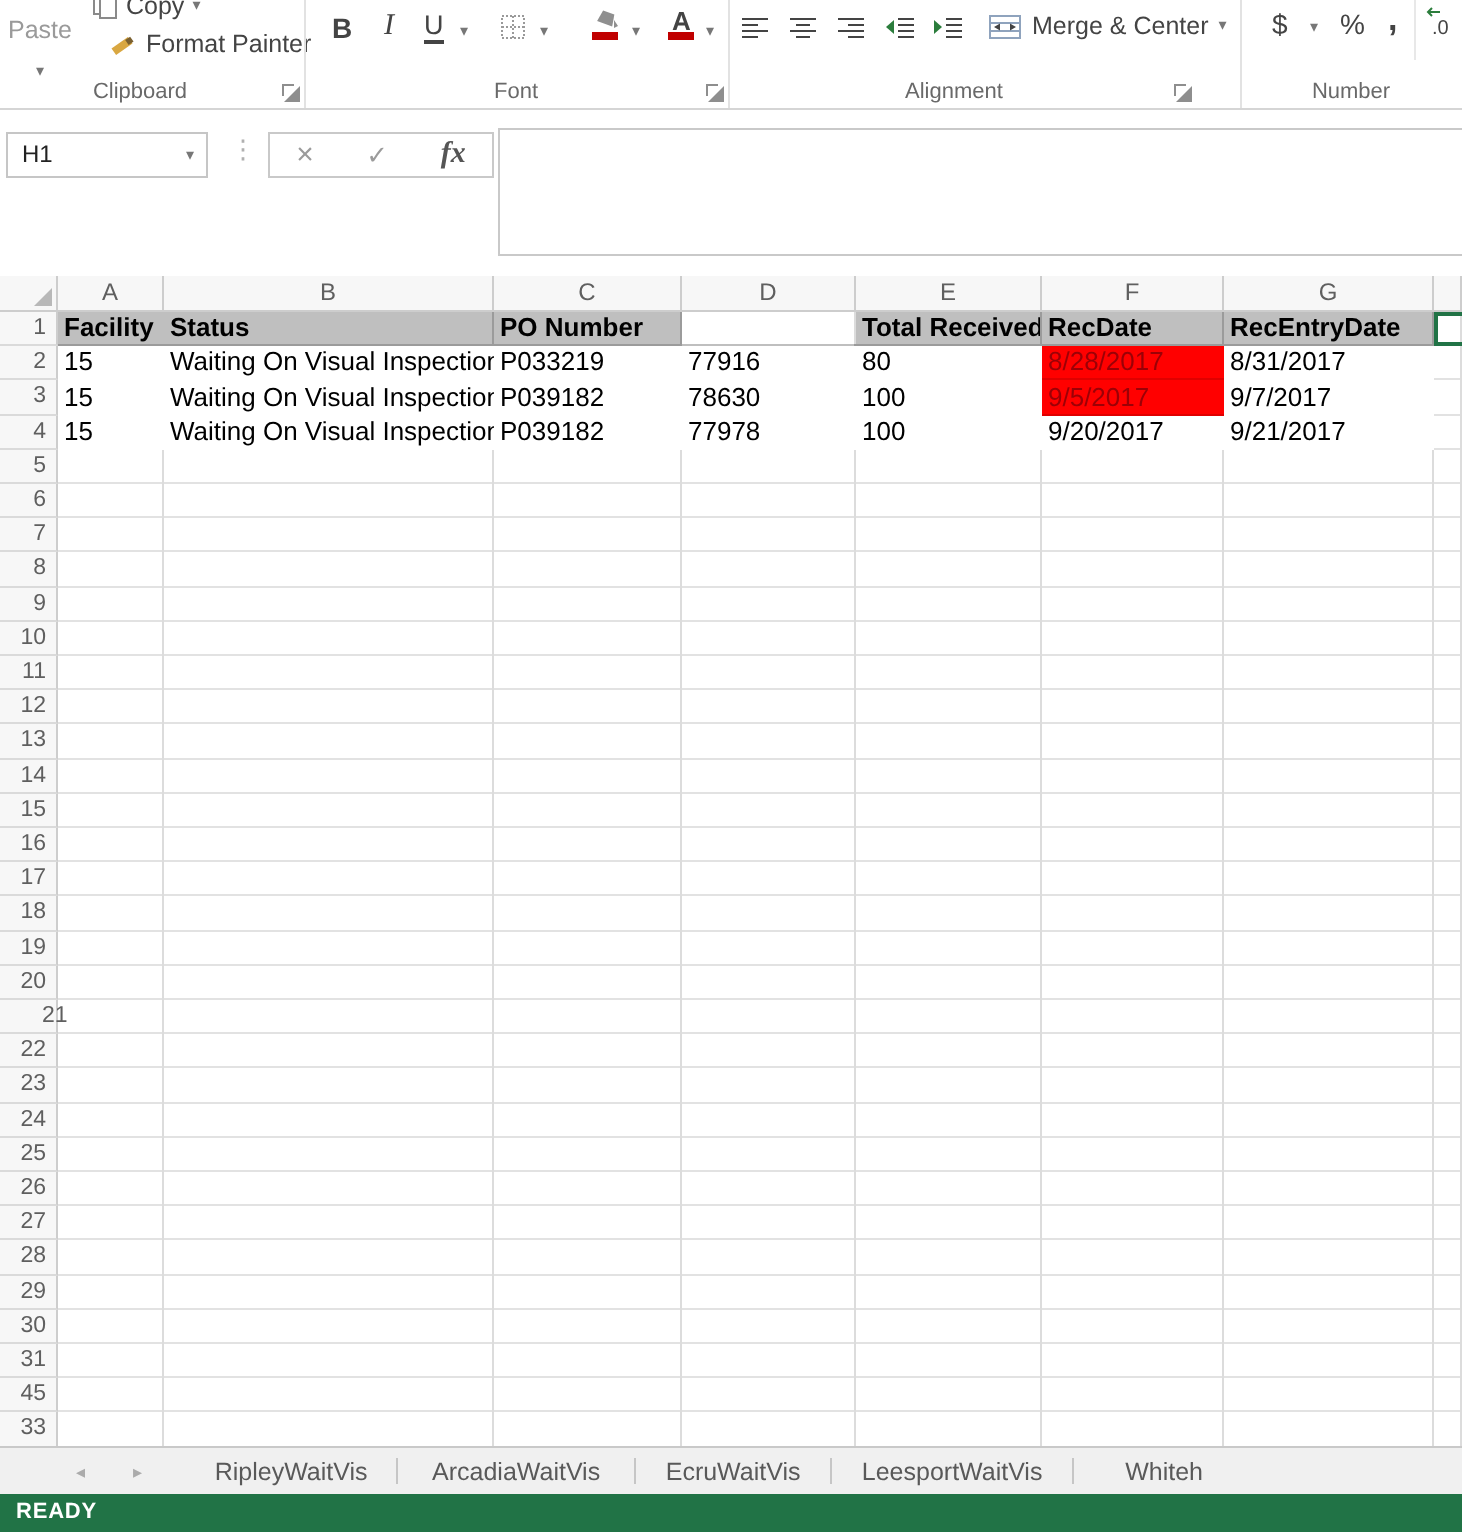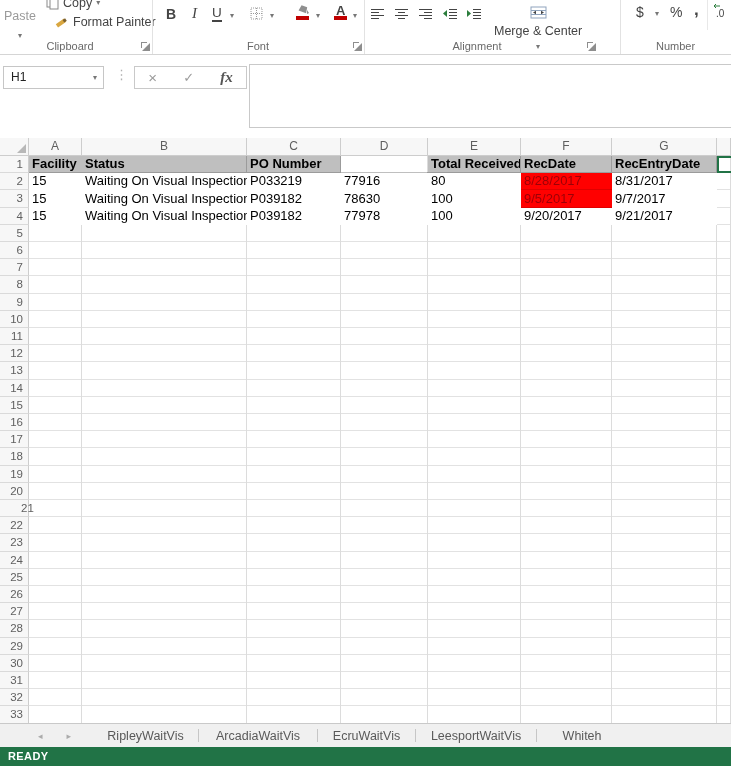--- a/index.html
+++ b/index.html
@@ -170,21 +170,21 @@
         <svg width="16" height="11">
             <g stroke="#444">
               <line x1="7" y1="1.5" x2="15" y2="1.5"></line>
               <line x1="7" y1="4.5" x2="15" y2="4.5"></line>
               <line x1="7" y1="7.5" x2="15" y2="7.5"></line>
               <line x1="7" y1="10.5" x2="15" y2="10.5"></line>
             </g>
             <path d="M1 2 L5 5.5 L1 9 Z" fill="#2b7d3c"></path>
           </svg>
       </span>
-      <div style="position:absolute;left:130px;top:6px;display:flex;align-items:center;gap:5px;flex-direction:column;">
+      <div style="position:absolute;left:130px;top:6px;display:flex;align-items:center;gap:5px;">
         <span>
           <svg width="17" height="13">
               <rect x="1" y="1" width="15" height="11" fill="#fff" stroke="#8fa3bd"></rect>
               <line x1="1" y1="4.5" x2="16" y2="4.5" stroke="#8fa3bd"></line>
               <line x1="1" y1="8.5" x2="16" y2="8.5" stroke="#8fa3bd"></line>
               <path d="M3 6.5 L6 4.8 L6 8.2 Z" fill="#444"></path>
               <path d="M14 6.5 L11 4.8 L11 8.2 Z" fill="#444"></path>
             </svg>
         </span>
         <span class="rbtn-label">Merge &amp; Center</span>
@@ -293,21 +293,21 @@
       <div class="rowhead" style="top: 465px; height: 17px; line-height: 16px;">27</div>
       <div class="gl-h" style="left: 29px; width: 702px; top: 481px;"></div>
       <div class="rowhead" style="top: 482px; height: 18px; line-height: 17px;">28</div>
       <div class="gl-h" style="left: 29px; width: 702px; top: 499px;"></div>
       <div class="rowhead" style="top: 500px; height: 17px; line-height: 16px;">29</div>
       <div class="gl-h" style="left: 29px; width: 702px; top: 516px;"></div>
       <div class="rowhead" style="top: 517px; height: 17px; line-height: 16px;">30</div>
       <div class="gl-h" style="left: 29px; width: 702px; top: 533px;"></div>
       <div class="rowhead" style="top: 534px; height: 17px; line-height: 16px;">31</div>
       <div class="gl-h" style="left: 29px; width: 702px; top: 550px;"></div>
-      <div class="rowhead" style="top: 551px; height: 17px; line-height: 16px;">32</div>
+      <div class="rowhead" style="top: 551px; height: 17px; line-height: 16px;">45</div>
       <div class="gl-h" style="left: 29px; width: 702px; top: 567px;"></div>
       <div class="rowhead" style="top: 568px; height: 18px; line-height: 17px;">33</div>
       <div class="gl-v" style="left: 81px; top: 18px; height: 567px;"></div>
       <div class="gl-v" style="left: 246px; top: 18px; height: 567px;"></div>
       <div class="gl-v" style="left: 340px; top: 18px; height: 567px;"></div>
       <div class="gl-v" style="left: 427px; top: 18px; height: 567px;"></div>
       <div class="gl-v" style="left: 520px; top: 18px; height: 567px;"></div>
       <div class="gl-v" style="left: 611px; top: 18px; height: 567px;"></div>
       <div class="gl-v" style="left: 716px; top: 18px; height: 567px;"></div>
       <div class="gl-v" style="left: 730px; top: 18px; height: 567px;"></div>

